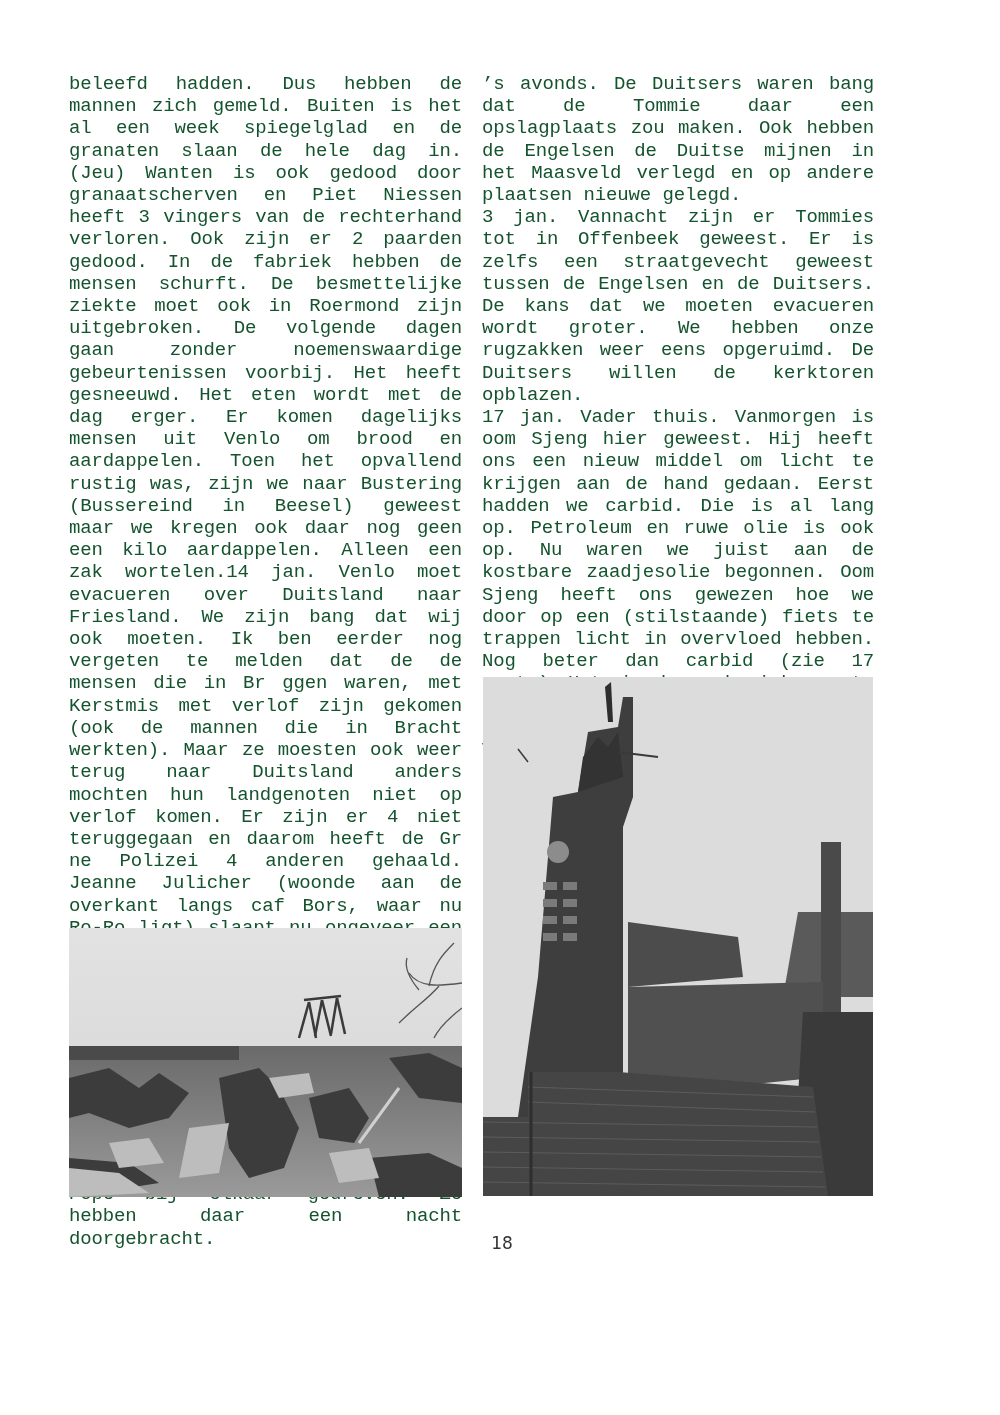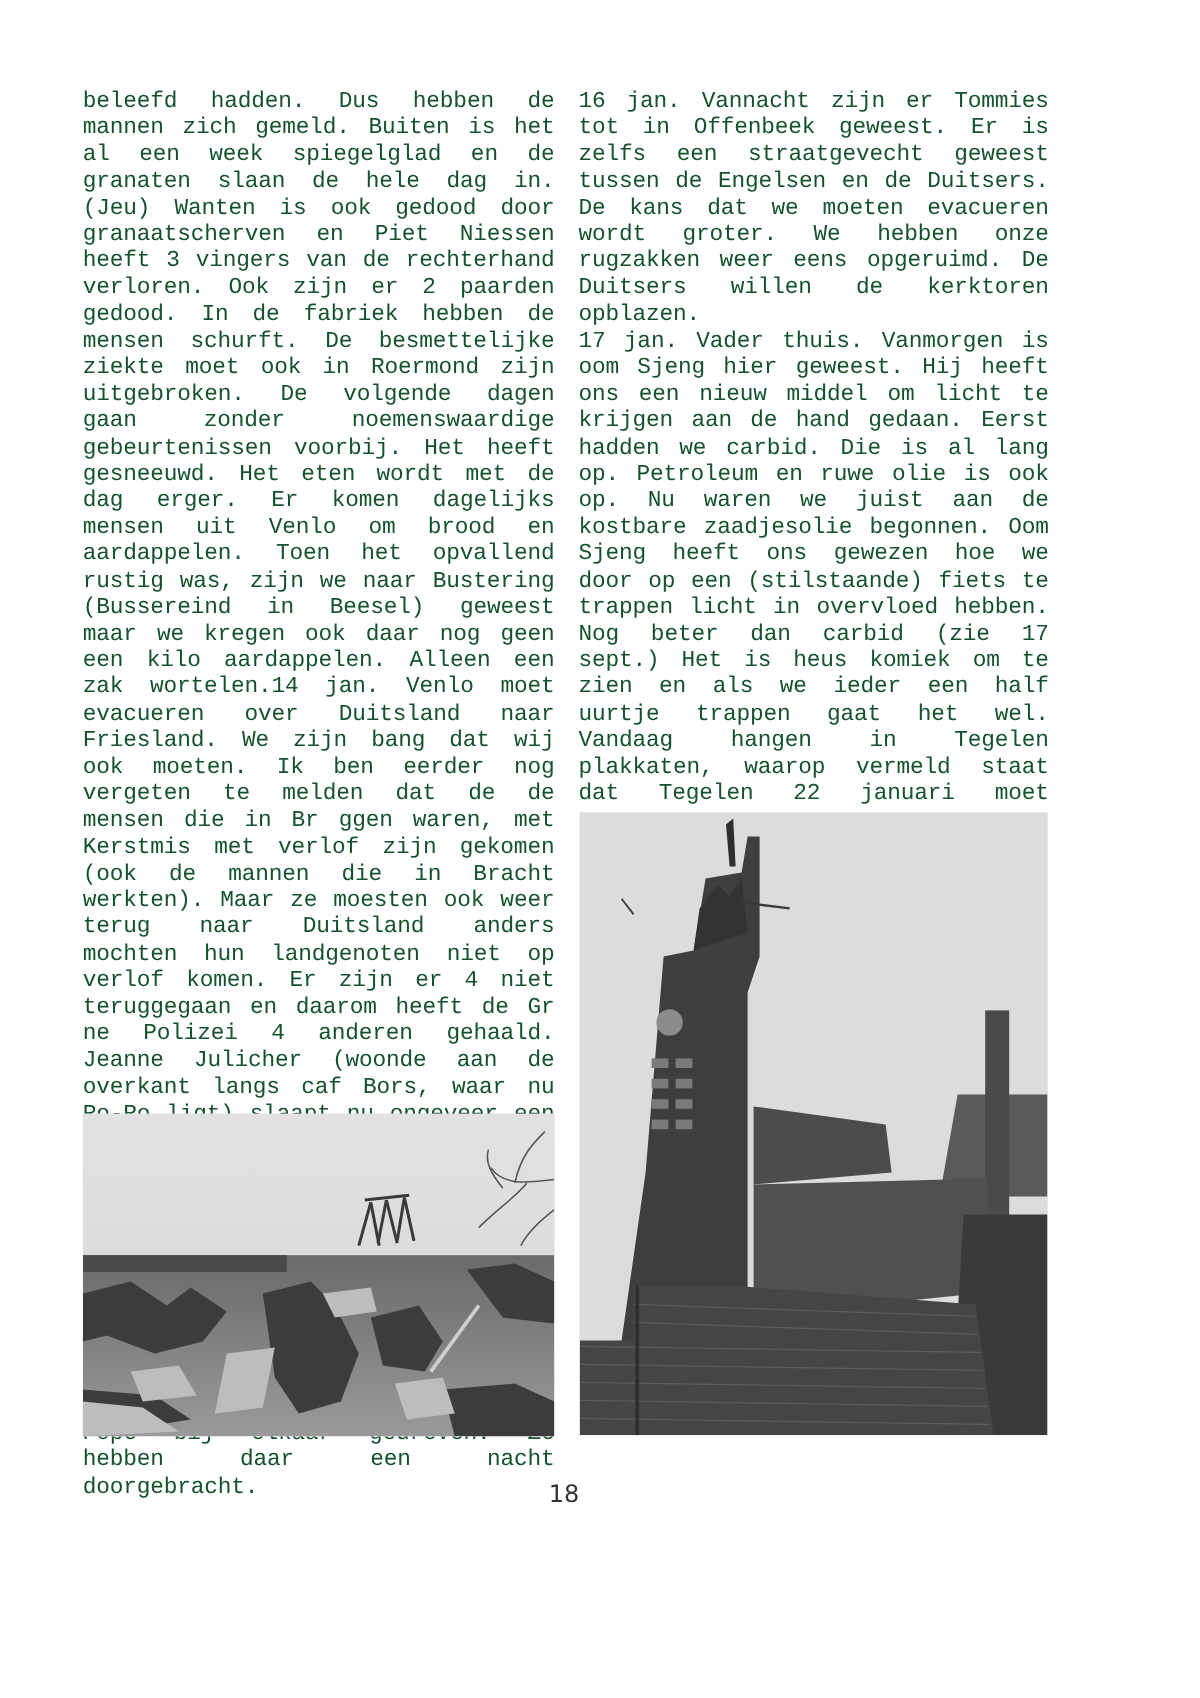--- a/index.html
+++ b/index.html
@@ -24,36 +24,38 @@
       background: #d9d9d9;
     }
     .photo-left { left: 69px; top: 928px; width: 393px; height: 269px; }
     .photo-right { left: 483px; top: 677px; width: 390px; height: 519px; }
     .photo svg { display: block; width: 100%; height: 100%; }
     .page-number {
       position: absolute;
       left: 0; width: 940px; top: 1233px;
       text-align: center;
       font-family: "DejaVu Sans", "Liberation Sans", sans-serif;
-      font-size: 20px;
+      font-size: 17px;
       color: #333333;
+      padding-left: 32px;
     }
   </style>
 </head>
 <body>
 
 <div>
 
   <div class="col col-left">
     <p class="justify-last">beleefd hadden. Dus hebben de mannen zich gemeld. Buiten is het al een week spiegelglad en de granaten slaan de hele dag in. (Jeu) Wanten is ook gedood door granaatscherven en Piet Niessen heeft 3 vingers van de rechterhand verloren. Ook zijn er 2 paarden gedood. In de fabriek hebben de mensen schurft.  De besmettelijke ziekte moet ook in Roermond zijn uitgebroken. De volgende dagen gaan zonder noemenswaardige gebeurtenissen voorbij. Het heeft gesneeuwd. Het eten wordt met de dag erger. Er komen dagelijks mensen uit Venlo om brood en aardappelen. Toen het opvallend rustig was, zijn we naar Bustering (Bussereind in Beesel) geweest maar we kregen ook daar nog geen een kilo aardappelen. Alleen een zak wortelen.14 jan. Venlo moet evacueren over Duitsland naar Friesland. We zijn bang dat wij ook moeten. Ik ben eerder nog vergeten te melden dat de de mensen die in Br  ggen waren, met Kerstmis met verlof zijn gekomen (ook de mannen die in Bracht werkten). Maar ze moesten ook weer terug naar Duitsland anders mochten hun landgenoten niet op verlof komen. Er zijn er 4 niet teruggegaan en daarom heeft de Gr  ne Polizei 4 anderen gehaald. Jeanne Julicher (woonde aan de overkant langs caf  Bors, waar nu Ro-Ro ligt) slaapt nu ongeveer een week bij ons.</p>
     <p>15 jan. In Venlo hebben de Duitsers de mensen met mitrailleurs uit de huizen gedreven. Ze moesten te voet naar Kaldenkirchen lopen. Daar stonden 2 treintjes met veewagens. Er zouden nog meer treintjes zijn gekomen, maar die kwamen gelukkig niet. De mensen konden teruggaan. Eerst hebben ze de mensen in de Pope bij elkaar gedreven. Ze hebben daar een nacht doorgebracht.</p>
   </div>
 
   <div class="col col-right">
-    <p>16 jan. Vannacht zijn er Tommies tot in Offenbeek geweest. Er is zelfs een straatgevecht geweest tussen de Engelsen en de Duitsers. De kans dat we moeten evacueren wordt groter. We hebben onze rugzakken weer eens opgeruimd. De Duitsers willen de kerktoren opblazen.</p>
+    <p>’s avonds. De Duitsers waren bang dat de Tommie daar een opslagplaats zou maken. Ook hebben de Engelsen de Duitse mijnen in het Maasveld verlegd en op andere plaatsen nieuwe gelegd.</p>
+    <p>3 jan. Vannacht zijn er Tommies tot in Offenbeek geweest. Er is zelfs een straatgevecht geweest tussen de Engelsen en de Duitsers. De kans dat we moeten evacueren wordt groter. We hebben onze rugzakken weer eens opgeruimd. De Duitsers willen de kerktoren opblazen.</p>
     <p>17 jan. Vader thuis. Vanmorgen is oom Sjeng hier geweest. Hij heeft ons een nieuw middel om licht te krijgen aan de hand gedaan. Eerst hadden we carbid. Die is al lang op. Petroleum en ruwe olie is ook op. Nu waren we juist aan de kostbare zaadjesolie begonnen. Oom Sjeng heeft ons gewezen hoe we door op een (stilstaande) fiets te trappen licht in overvloed hebben. Nog beter dan carbid (zie 17 sept.) Het is heus komiek om te zien en als we ieder een half uurtje trappen gaat het wel. Vandaag hangen in Tegelen plakkaten, waarop vermeld staat dat Tegelen 22 januari moet evacueren.</p>
   </div>
 
   <div class="photo photo-left" title="Black-and-white photo of rubble of the blown-up Muisers house by the Maas, with the swing frame still standing">
     <svg viewBox="0 0 393 269" preserveAspectRatio="none">
       <defs>
         <linearGradient id="skyL" x1="0" y1="0" x2="0" y2="1">
           <stop offset="0" stop-color="#e2e2e2"></stop>
           <stop offset="1" stop-color="#d4d4d4"></stop>
         </linearGradient>

